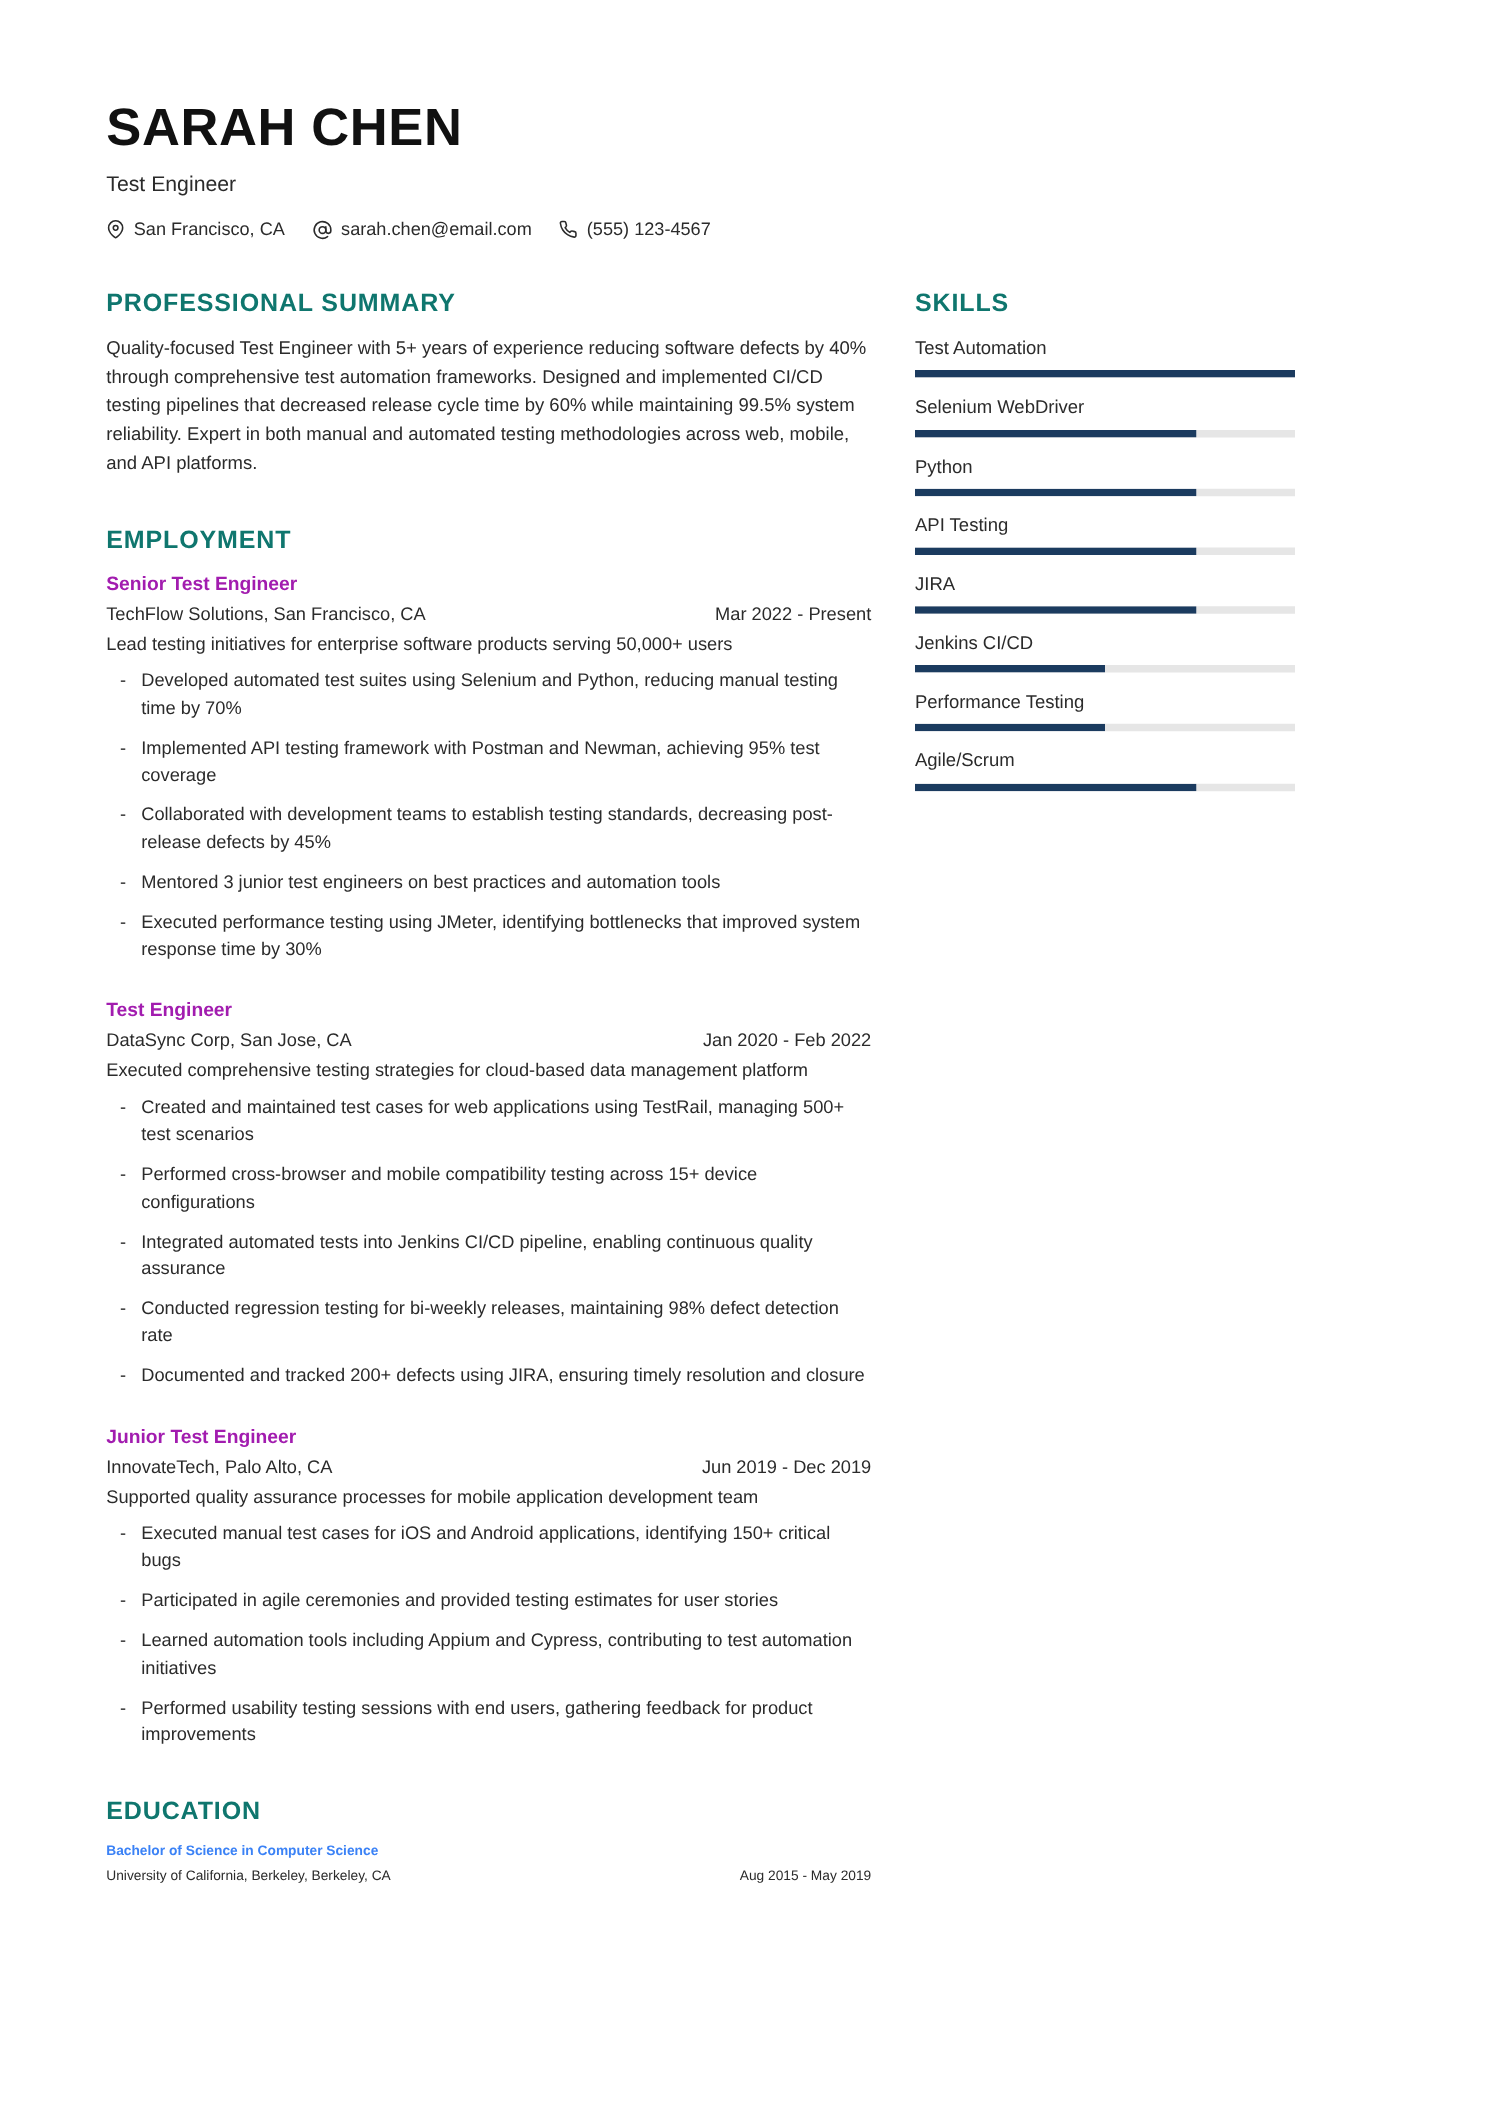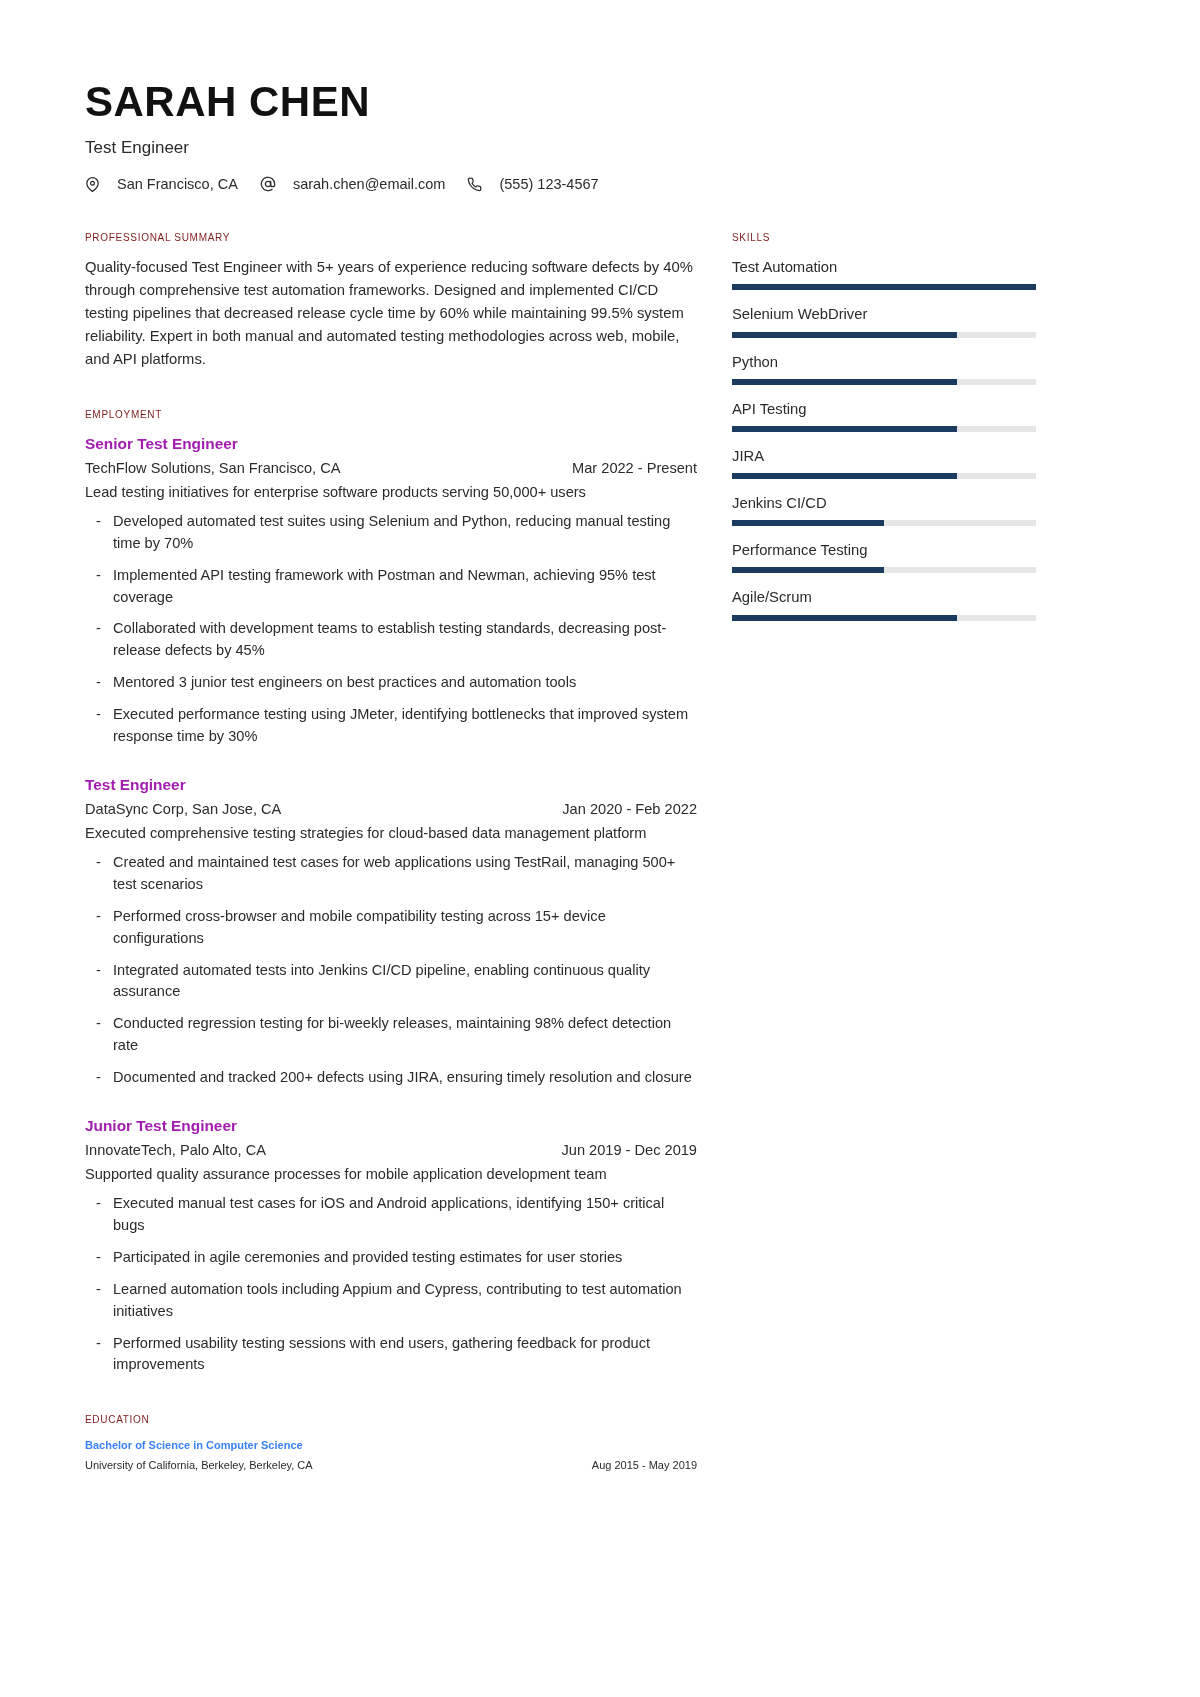--- a/index.html
+++ b/index.html
@@ -40,38 +40,38 @@
   }
 
   .contact-row {
     display: flex;
     align-items: center;
     gap: 22px;
     margin-top: 17px;
     font-size: 14.5px;
     color: #2b2b2b;
   }
-  .contact-item { display: flex; align-items: flex-end; gap: 17px; white-space: nowrap; }
+  .contact-item { display: flex; align-items: flex-start; gap: 7px; white-space: nowrap; }
   .contact-item svg { display: block; flex: none; }
 
   
   .body-grid {
     display: flex;
     align-items: flex-start;
     margin-top: 40px;
   }
   .col-main  { width: 612px; flex: none; }
   .col-side  { width: 308px; flex: none; margin-left: 35px; }
 
   
   .section-heading {
-    font-size: 10px;
-    font-weight: 400;
+    font-size: 20px;
+    font-weight: 700;
     letter-spacing: 0.7px;
-    color: #7f1d1d;
+    color: #0f766e;
     text-transform: uppercase;
     margin-bottom: 13px;
   }
 
   .summary-text {
     font-size: 14.8px;
     line-height: 1.55;
     color: #2b2b2b;
   }
 

